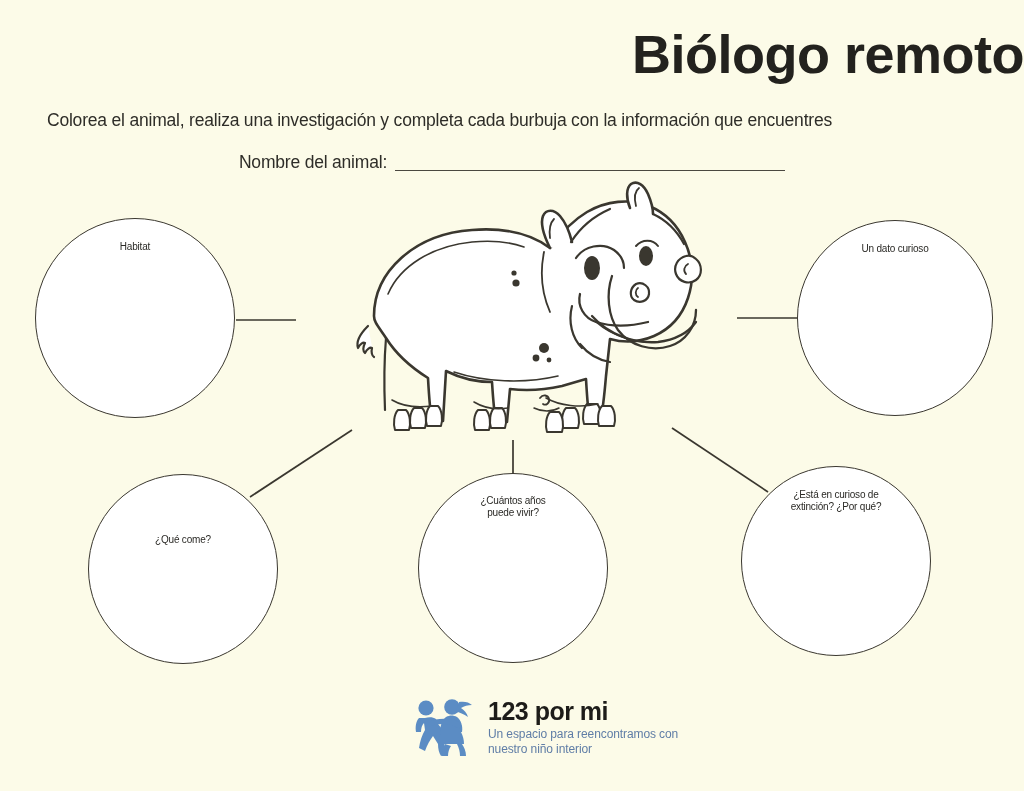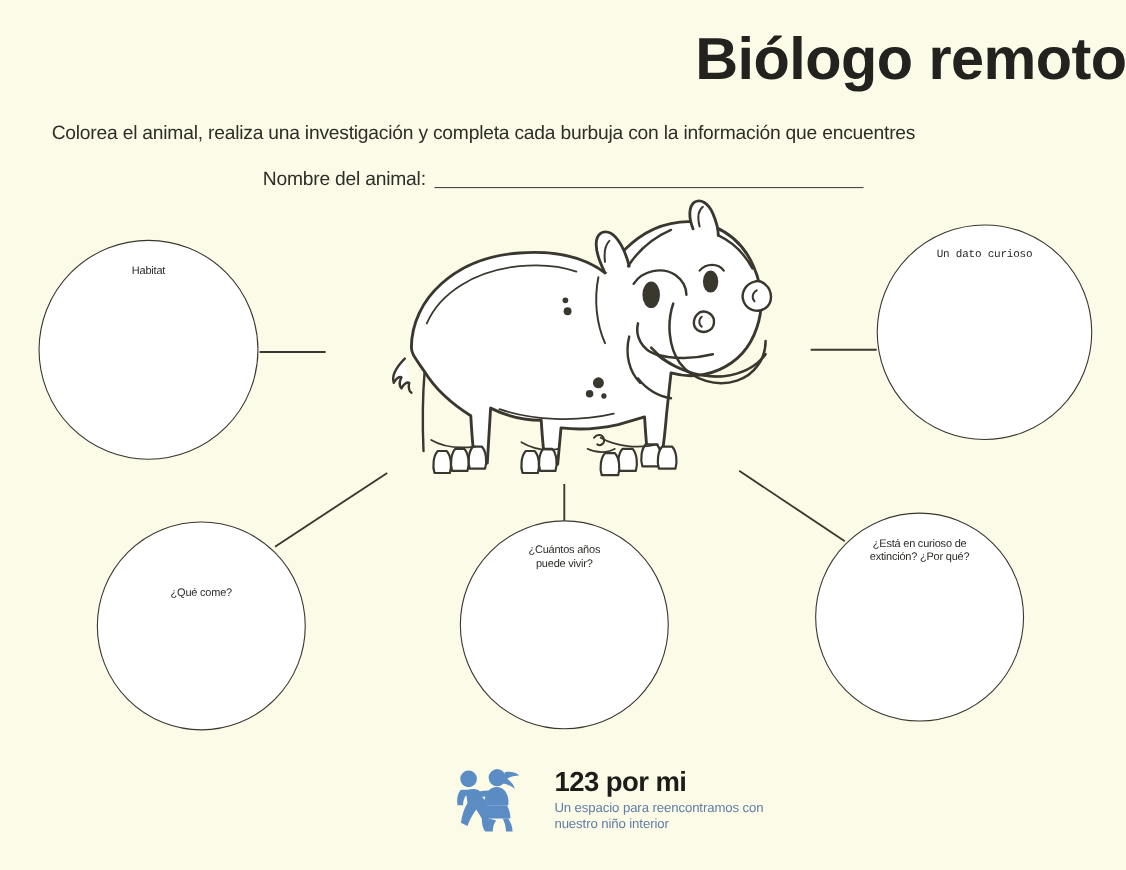--- a/index.html
+++ b/index.html
@@ -89,21 +89,21 @@
     transform: translateX(-50%);
     width: 86%;
     text-align: center;
     font-size: 10px;
     line-height: 1.22;
     color: #2b2a26;
     letter-spacing: -0.2px;
   }
   .b-habitat      { left: 35px;  top: 218px; width: 200px; height: 200px; }
   .b-habitat  .bubble-label { top: 22px; }
-  .b-dato         { left: 797px; top: 204px; width: 196px; height: 196px; font-family: Liberation Mono, monospace; }
+  .b-dato         { left: 797px; top: 220px; width: 196px; height: 196px; }
   .b-dato     .bubble-label { top: 22px; }
   .b-come         { left: 88px;  top: 474px; width: 190px; height: 190px; }
   .b-come     .bubble-label { top: 26px; margin-top: 33px; }
   .b-anos         { left: 418px; top: 473px; width: 190px; height: 190px; }
   .b-anos     .bubble-label { top: 21px; }
   .b-extincion    { left: 741px; top: 466px; width: 190px; height: 190px; }
   .b-extincion .bubble-label { top: 22px; }
 
   
   #hippo {
@@ -114,21 +114,21 @@
     height: 300px;
   }
 
   
   #logo {
     position: absolute;
     left: 412px;
     top: 699px;
     display: flex;
     align-items: center;
-    gap: 26px;
+    gap: 10px;
   }
   #logo .mark { width: 66px; height: 58px; flex: none; }
   .logo-text { display: block; }
   .logo-name {
     font-size: 25px;
     font-weight: bold;
     color: #1d1c19;
     letter-spacing: -0.5px;
     line-height: 1;
   }

